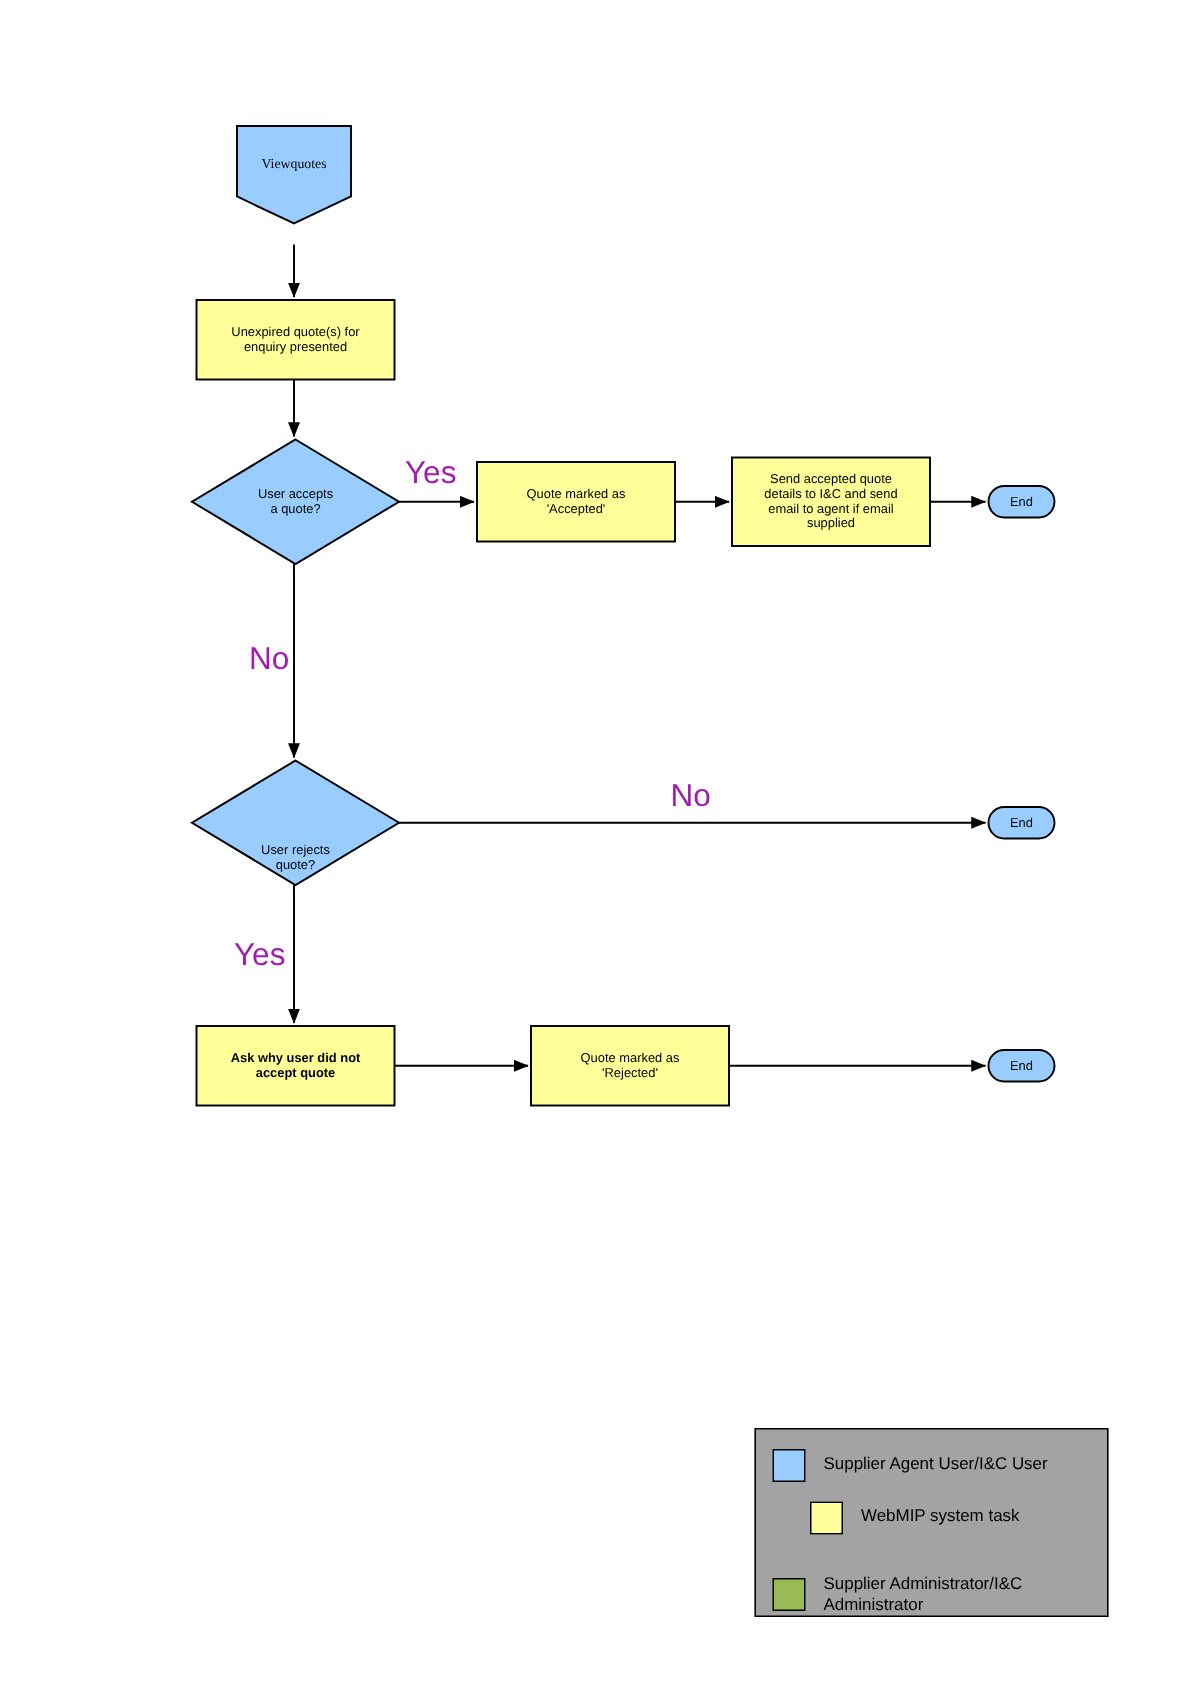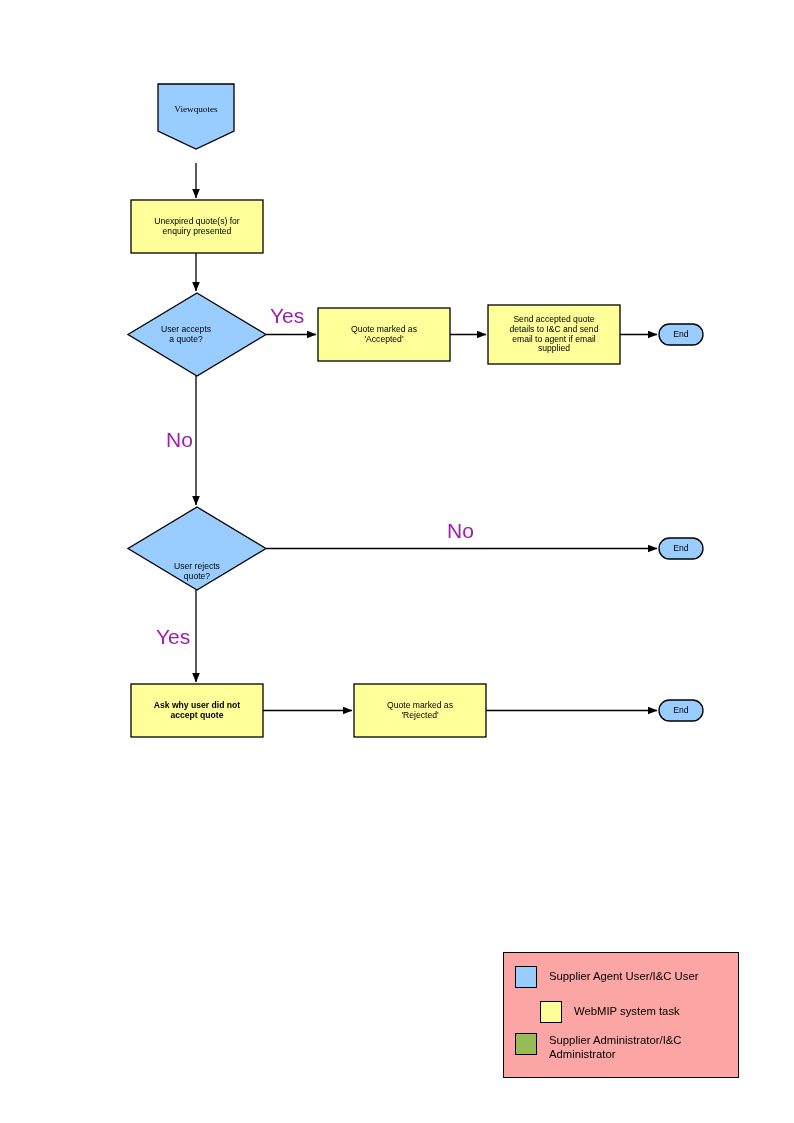--- a/index.html
+++ b/index.html
@@ -45,32 +45,32 @@
     white-space: nowrap;
   }
   
   #legend {
     position: absolute;
     left: 503px;
     top: 952px;
     width: 236px;
     height: 126px;
     border: 1px solid #000000;
-    background: #fca5a5;
+    background: #a3a3a3;
     box-sizing: border-box;
   }
   .legend-row {
     position: absolute;
     left: 11px;
     display: flex;
     align-items: flex-start;
   }
   .legend-row.r0 { top: 13px; }
   .legend-row.r1 { top: 48px; padding-left: 25px; }
-  .legend-row.r2 { top: 80px; }
+  .legend-row.r2 { top: 96px; align-items: center; }
   .swatch {
     width: 22px;
     height: 22px;
     border: 1px solid #000000;
     box-sizing: border-box;
     flex: 0 0 auto;
   }
   .legend-text {
     margin-left: 12px;
     font-size: 11.3px;
@@ -136,21 +136,21 @@
   <rect x="659" y="324" width="44" height="21" rx="10.5" ry="10.5" fill="#99CCFF" stroke="#000000" stroke-width="1.3"></rect>
   <rect x="659" y="538" width="44" height="21" rx="10.5" ry="10.5" fill="#99CCFF" stroke="#000000" stroke-width="1.3"></rect>
   <rect x="659" y="700" width="44" height="21" rx="10.5" ry="10.5" fill="#99CCFF" stroke="#000000" stroke-width="1.3"></rect>
 </svg>
 
 <div class="node-label start-text" style="left:158px; top:84px; width:76px; height:50px;">Viewquotes</div>
 
 <div class="node-label task-text" style="left:131px; top:200px; width:132px; height:53px;">Unexpired quote(s) for
 enquiry presented</div>
 
-<div class="node-label dec-text" style="left:117px; top:293px; width:138px; height:83px;">User accepts
+<div class="node-label dec-text" style="left:128px; top:293px; width:138px; height:83px;">User accepts
 a quote?</div>
 
 <div class="node-label task-text" style="left:318px; top:308px; width:132px; height:53px;">Quote  marked as
 'Accepted'</div>
 
 <div class="node-label task-text" style="left:488px; top:305px; width:132px; height:59px;">Send accepted quote
 details to I&amp;C and send
 email to agent if email
 supplied</div>
 

